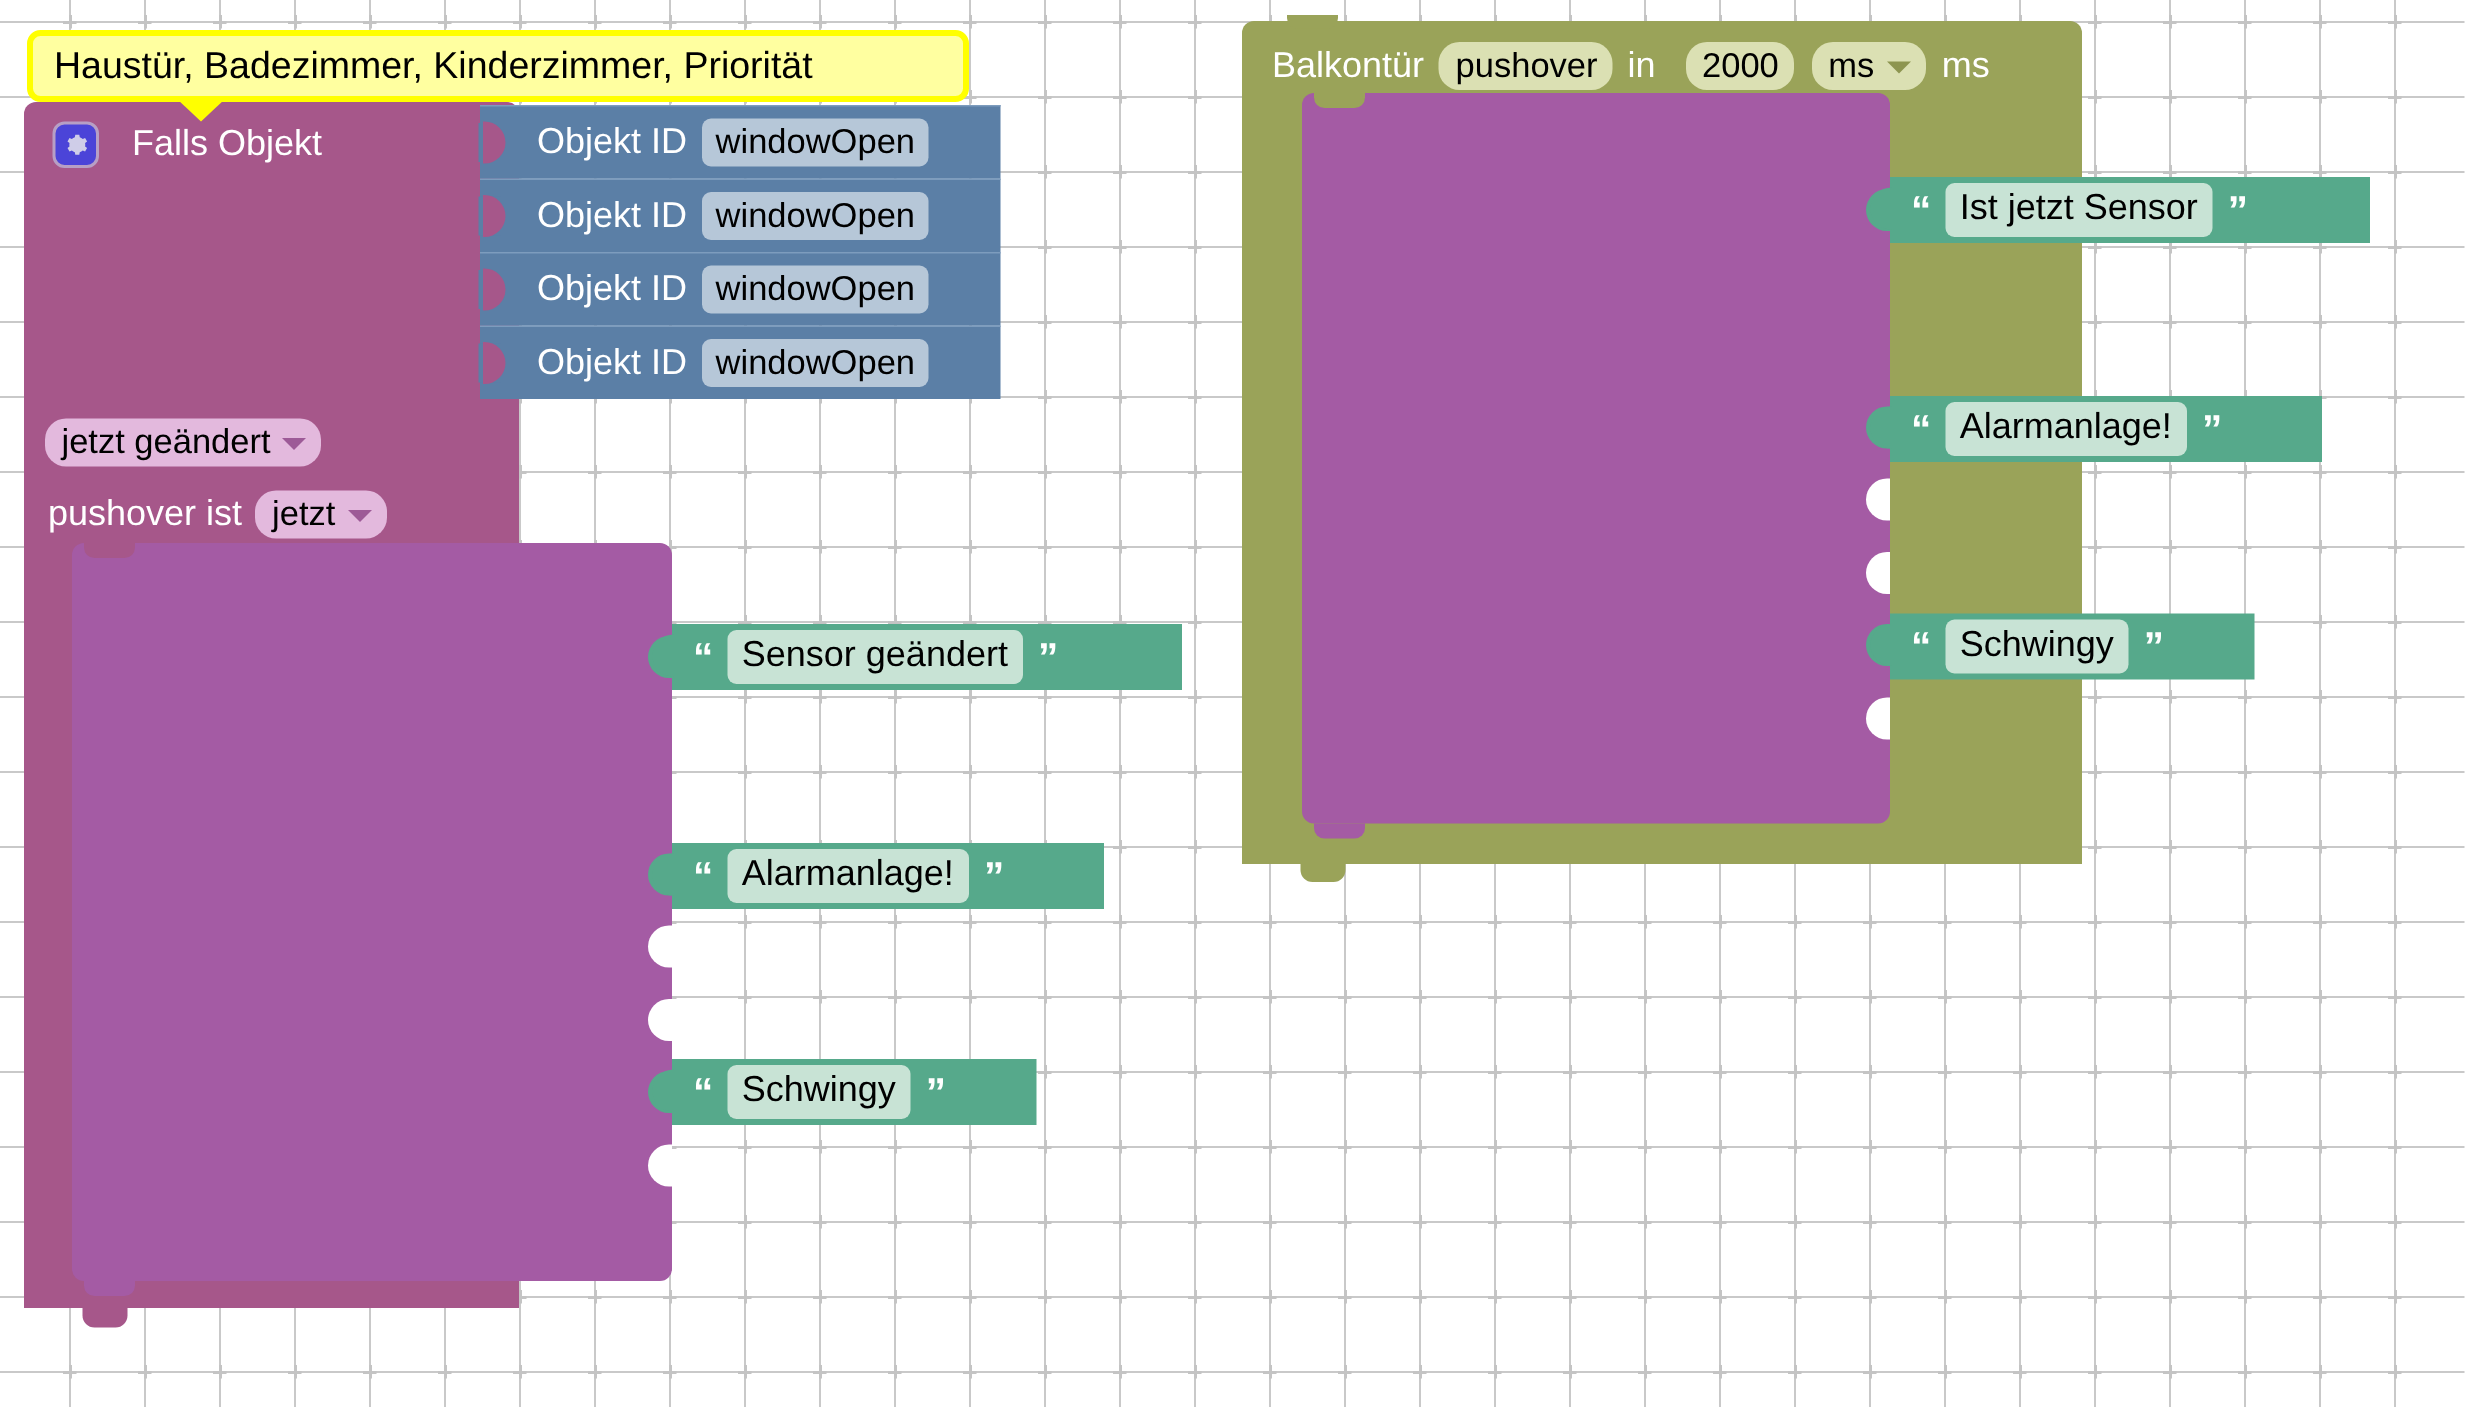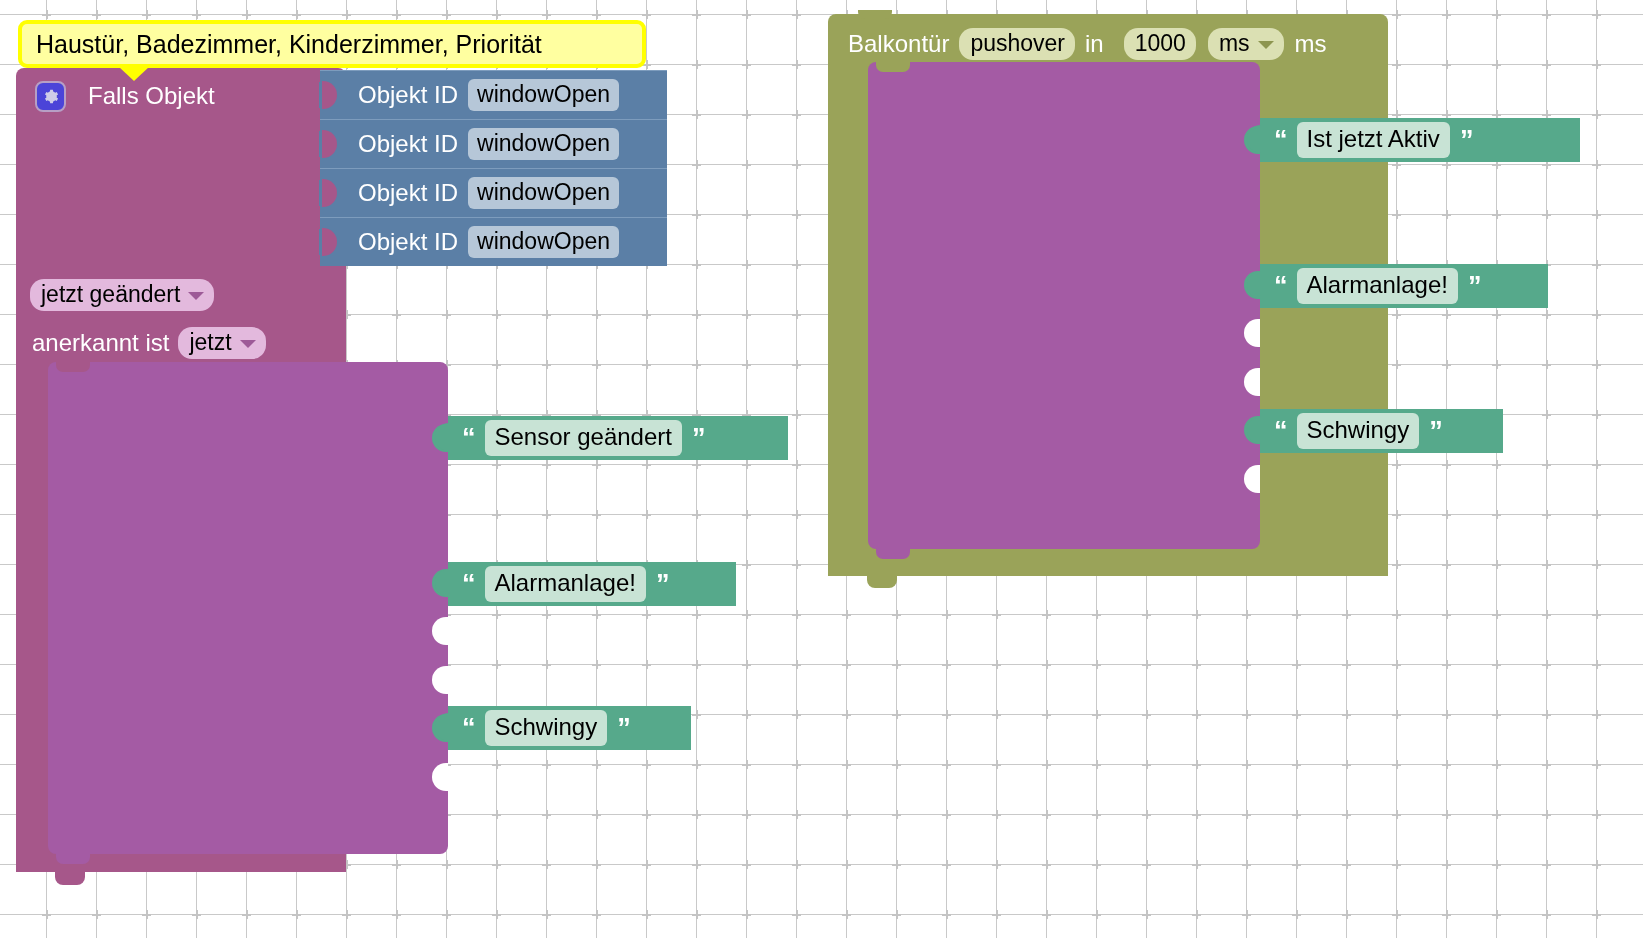--- a/index.html
+++ b/index.html
@@ -1601,21 +1601,21 @@
   </div>
 
   <div id="wurde-geaendert" class="row">
     <span class="field light-pink">
       <span>jetzt geändert</span>
       <span class="caret"></span>
     </span>
   </div>
 
   <div id="anerkannt-row" class="row">
-    <span class="lbl">anerkannt ist</span>
+    <span class="lbl">pushover ist</span>
     <span class="field light-pink">
       <span>jetzt</span>
       <span class="caret"></span>
     </span>
   </div>
 
   <div class="block" id="pushover-left"></div>
   <div id="pushover-left-notch"></div>
   <div id="pushover-left-bottomnub"></div>
 
@@ -1700,21 +1700,21 @@
 
   <div class="block" id="timeout-block"></div>
   <div id="timeout-topnub"></div>
   <div id="timeout-bottom-bar"></div>
   <div id="timeout-nub"></div>
 
   <div id="timeout-header">
     <span class="lbl">Balkontür</span>
     <span class="field olive-chip" style="margin-right:10px;">pushover</span>
     <span class="lbl">in</span>
-    <span class="field olive-chip" style="margin-left:10px; margin-right:12px;">1000</span>
+    <span class="field olive-chip" style="margin-left:10px; margin-right:12px;">2000</span>
     <span class="field olive-chip" style="margin-right:11px;">
       <span>ms</span>
       <span class="caret on-olive"></span>
     </span>
     <span class="lbl">ms</span>
   </div>
 
   <div class="block" id="pushover-right"></div>
   <div id="pushover-right-notch"></div>
   <div id="pushover-right-bottomnub"></div>
@@ -1770,21 +1770,21 @@
   <div class="socket filled" style="left:1244px; top:126px;"></div>
   <div class="socket filled" style="left:1244px; top:271px;"></div>
   <div class="socket" style="left:1244px; top:319px;"></div>
   <div class="socket" style="left:1244px; top:368px;"></div>
   <div class="socket filled" style="left:1244px; top:416px;"></div>
   <div class="socket" style="left:1244px; top:465px;"></div>
 
   <div class="str-block" style="left:1260px; top:118px; width:320px;">
     <span class="str-plug"></span>
     <span class="q">“</span>
-    <span class="val">Ist jetzt Aktiv</span>
+    <span class="val">Ist jetzt Sensor</span>
     <span class="q">”</span>
   </div>
   <div class="str-block" style="left:1260px; top:264px; width:288px;">
     <span class="str-plug"></span>
     <span class="q">“</span>
     <span class="val">Alarmanlage!</span>
     <span class="q">”</span>
   </div>
   <div class="str-block" style="left:1260px; top:409px; width:243px;">
     <span class="str-plug"></span>

